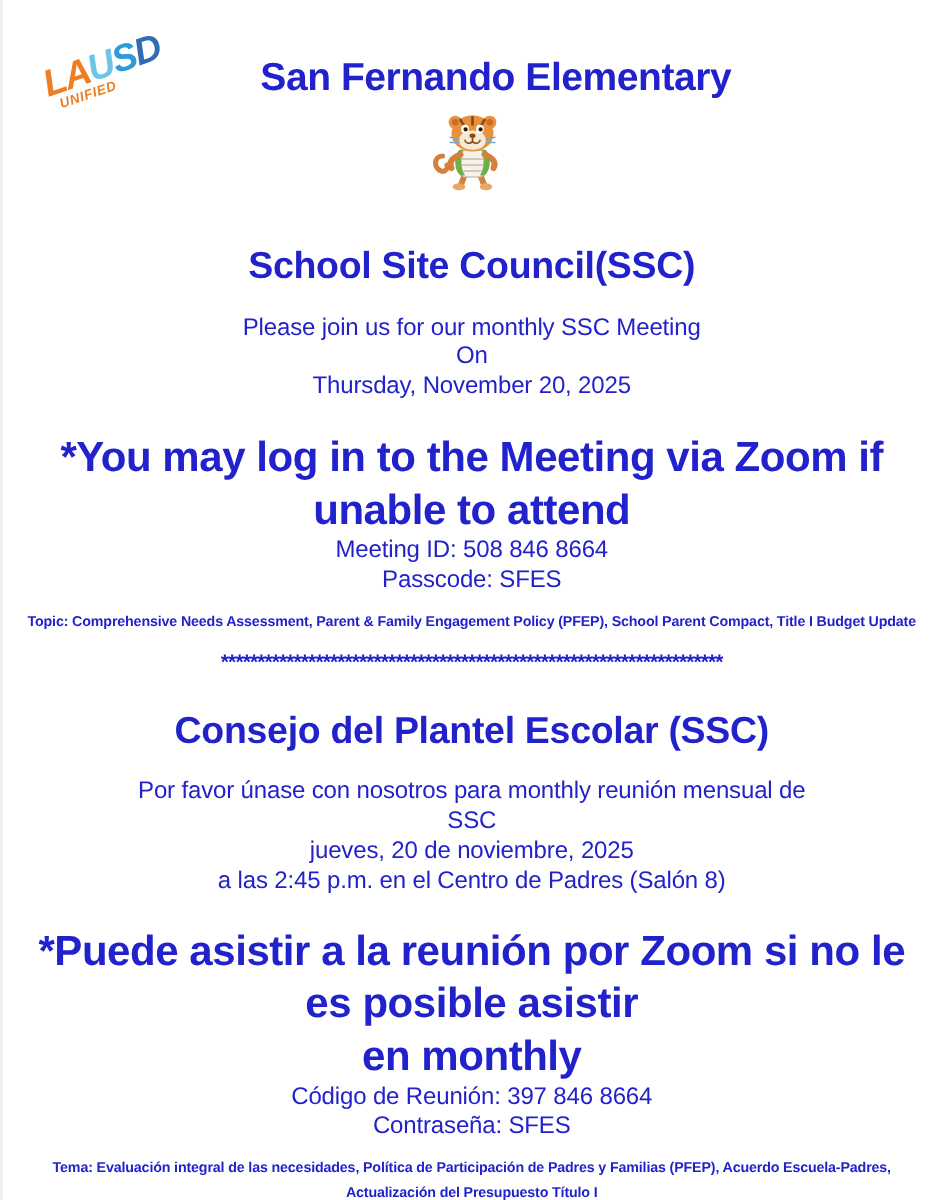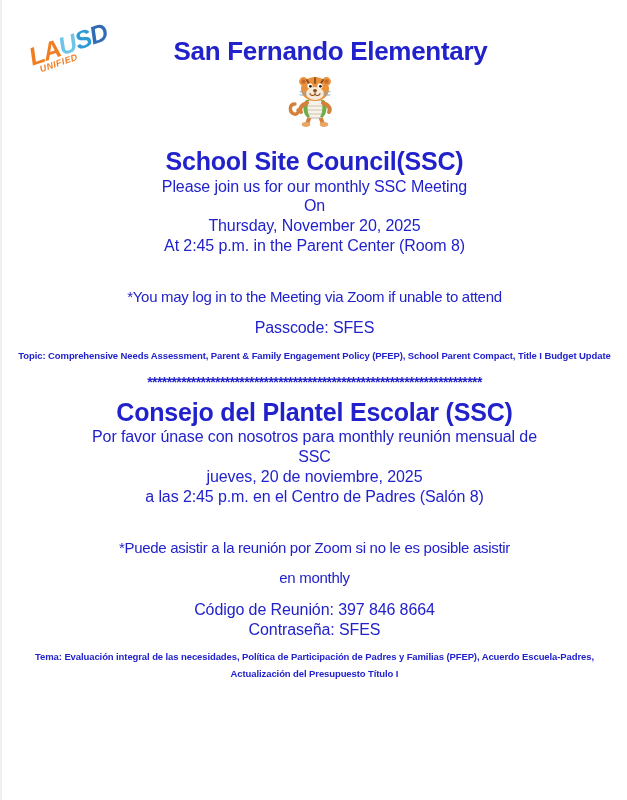--- a/index.html
+++ b/index.html
@@ -82,34 +82,34 @@
 
   
   .section {
     text-align: center;
     padding: 0 8px;
   }
   .heading {
     font-size: 25px;
     font-weight: bold;
     letter-spacing: -0.2px;
-    margin: 0;
+    margin: 16px;
     line-height: 1.22;
   }
   .line {
     font-size: 16px;
     line-height: 1.24;
     margin: 0;
     letter-spacing: -0.1px;
   }
   .notice {
-    font-size: 15px;
-    font-weight: normal;
+    font-size: 28px;
+    font-weight: bold;
     line-height: 1.24;
-    margin: 12px;
+    margin: 0;
     letter-spacing: -0.3px;
   }
   .fineprint {
     font-size: 9.5px;
     font-weight: bold;
     line-height: 1.32;
     margin: 4px;
     letter-spacing: -0.1px;
   }
   .divider {
@@ -180,23 +180,23 @@
       </svg>
     </div>
   </div>
 
   <div class="section">
     <div class="sp-14"></div>
     <h1 class="heading">School Site Council(SSC)</h1>
     <p class="line">Please join us for our monthly SSC Meeting</p>
     <p class="line">On</p>
     <p class="line">Thursday, November 20, 2025</p>
-    <p class="line">At 2:45 p.m. in the Parent Center (Room 8)</p>
     <div class="sp-20"></div>
     <p class="notice">*You may log in to the Meeting via Zoom if unable to attend</p>
+    <p class="line">Meeting ID: 508 846 8664</p>
     <p class="line">Passcode: SFES</p>
     <div class="sp-8"></div>
     <p class="fineprint">Topic: Comprehensive Needs Assessment, Parent &amp; Family Engagement Policy (PFEP), School Parent Compact, Title I Budget Update</p>
   </div>
 
   <div class="sp-8"></div>
   <div class="divider">*********************************************************************</div>
 
   <div class="section">
     <div class="sp-8"></div>

